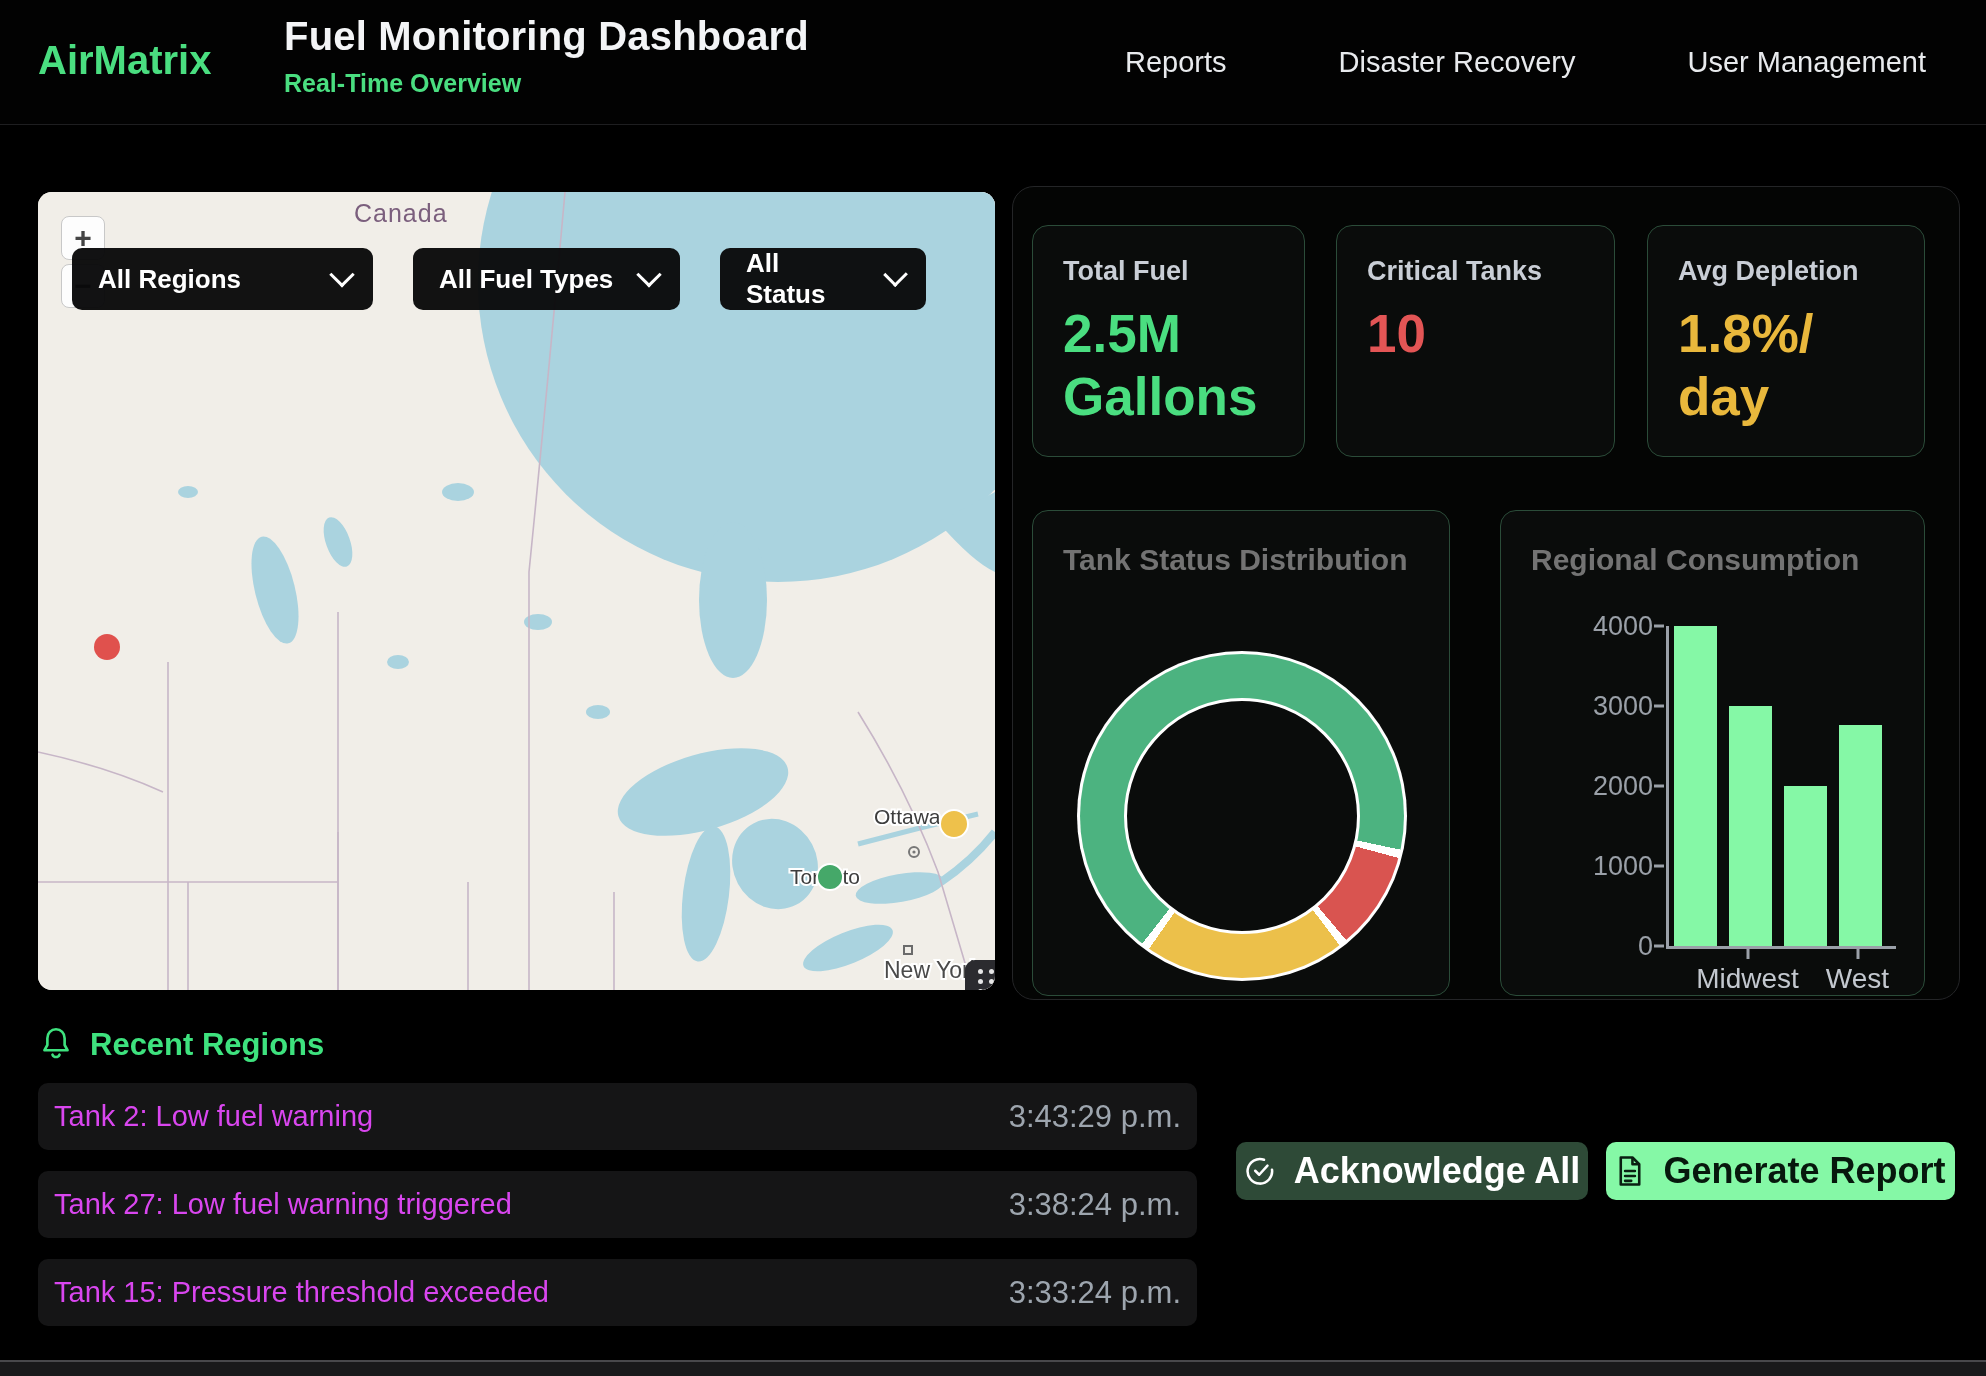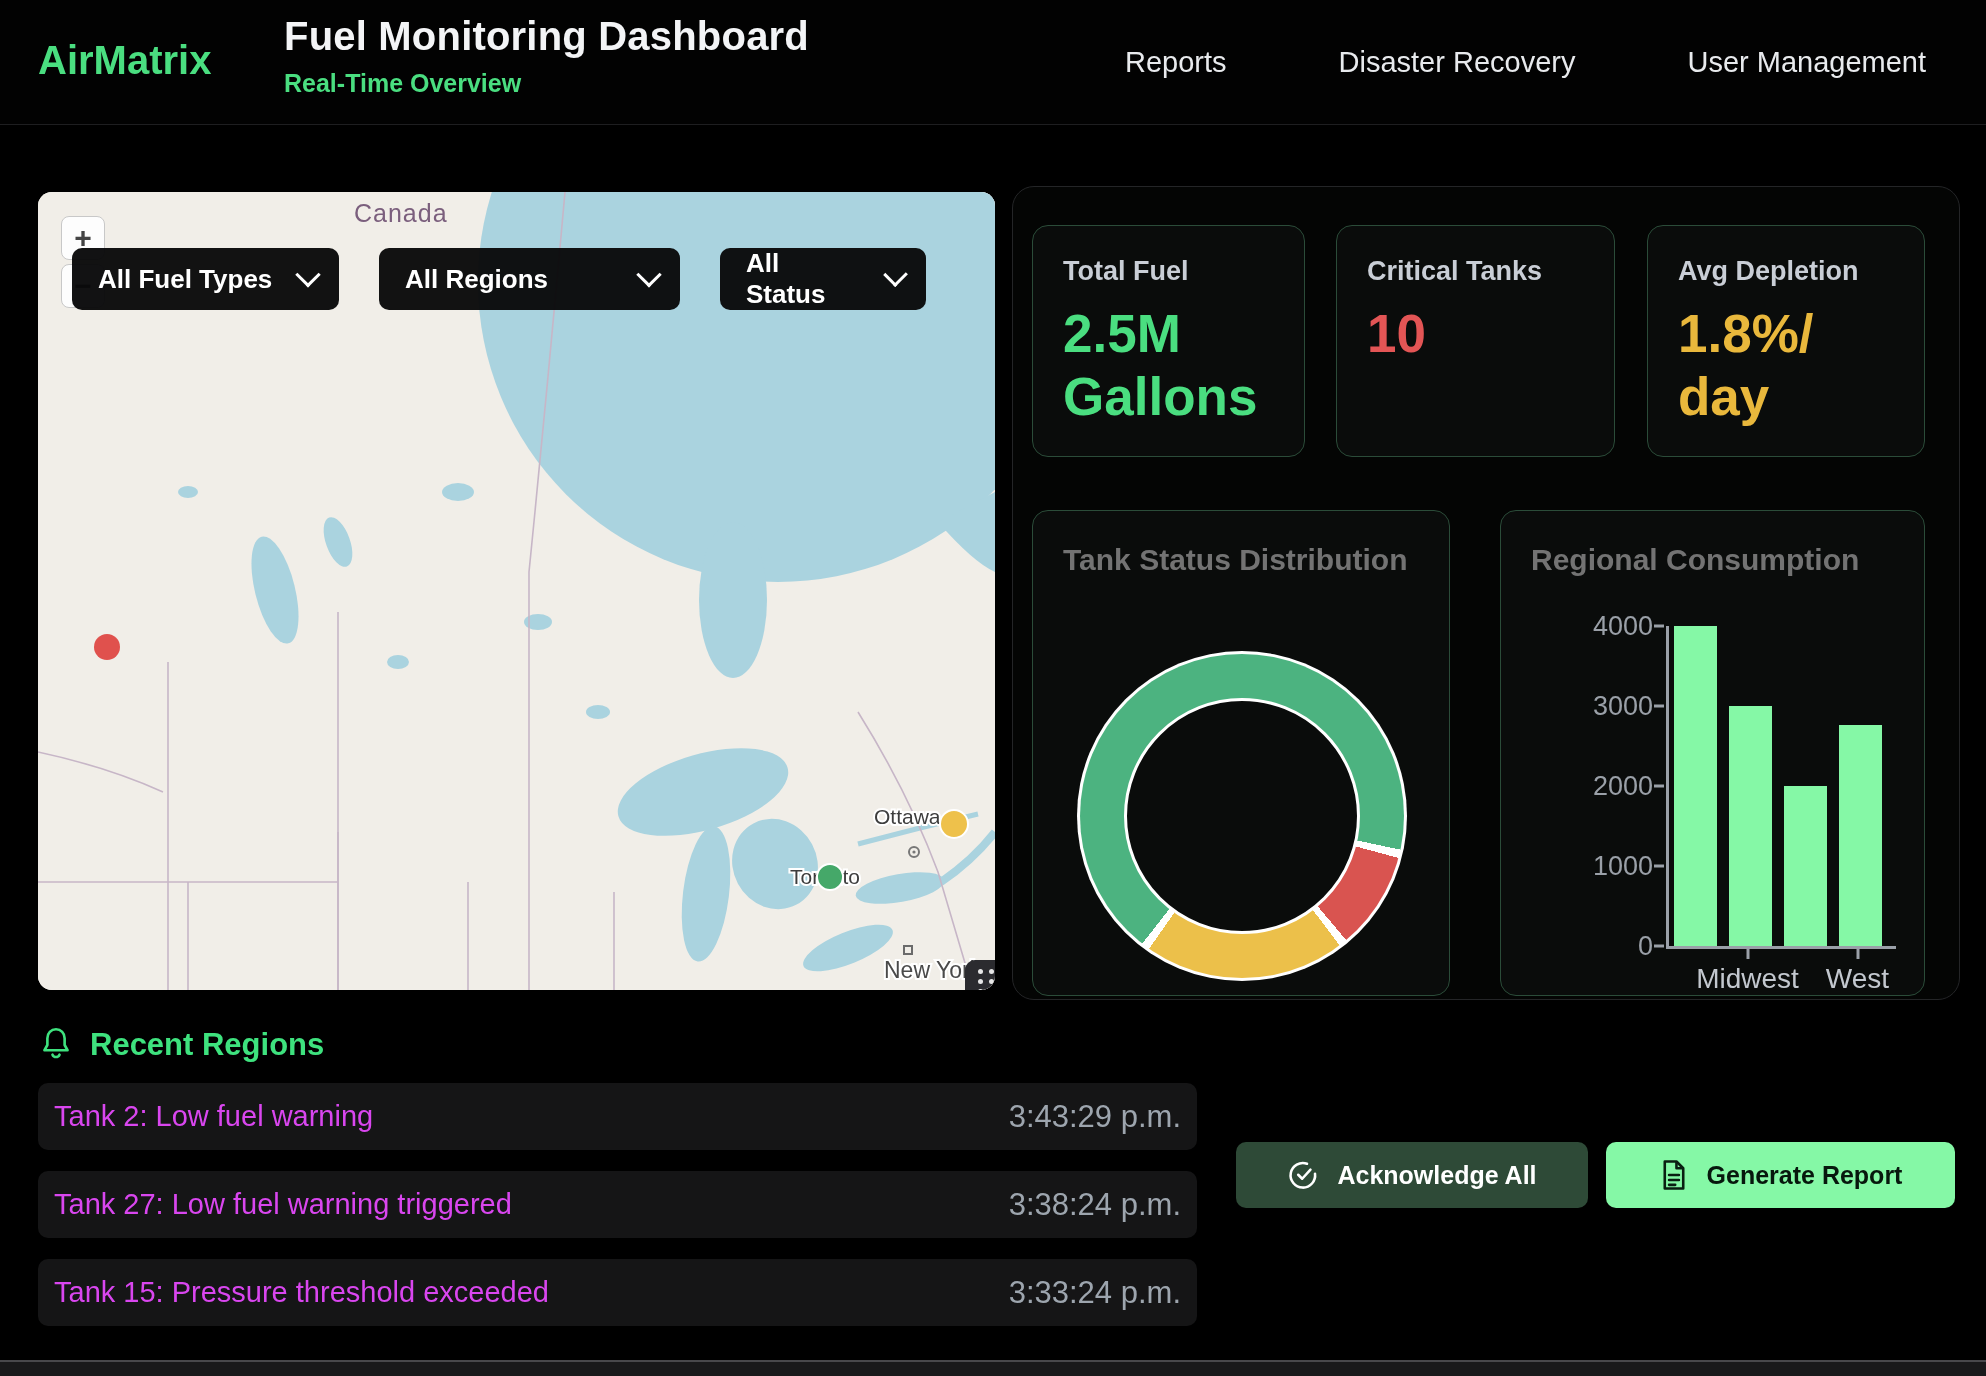--- a/index.html
+++ b/index.html
@@ -68,22 +68,22 @@
   
   .alerts-heading{position:absolute;left:38px;top:1026px;display:flex;align-items:center;gap:16px;}
   .alerts-heading span{font-size:31px;font-weight:bold;color:#3ee27e;}
   .alert-row{position:absolute;left:38px;width:1159px;height:67px;background:#151516;border-radius:10px;
     display:flex;align-items:center;justify-content:space-between;padding:0 16px;box-sizing:border-box;
     cursor:pointer;}
   .alert-text{font-size:29px;font-weight:500;color:#d946ef;}
   .alert-time{font-size:31px;color:#9da5ae;}
 
   
-  .btn{position:absolute;top:1142px;height:66px;border:none;border-radius:10px;display:flex;
-    align-items:center;justify-content:center;gap:18px;font-size:25px;font-weight:bold;
+  .btn{position:absolute;top:1142px;height:58px;border:none;border-radius:10px;display:flex;
+    align-items:center;justify-content:center;gap:18px;font-size:36px;font-weight:bold;
     cursor:pointer;font-family:inherit;}
   #btn-ack{left:1236px;width:352px;background:#2e4a37;color:#fff;}
   #btn-gen{left:1606px;width:349px;background:#85f8a6;color:#07180d;}
 
   
   #footer-strip{position:absolute;left:0;top:1360px;width:1986px;height:16px;background:#19191b;
     border-top:2px solid #48484c;}
 </style>
 </head>
 <body>
@@ -154,26 +154,26 @@
 
       <circle cx="69" cy="455" r="13" fill="#e0514d"></circle>
       <circle cx="916" cy="632" r="14" fill="#eec14b" stroke="#ffffff" stroke-width="2"></circle>
       <circle cx="792" cy="685" r="13" fill="#45a869" stroke="#ffffff" stroke-width="2"></circle>
     </svg>
 
     <div class="map-btn" style="left:23px;top:24px;">+</div>
     <div class="map-btn" style="left:23px;top:72px;z-index:1;">−</div>
 
     <div class="filters">
+      <div class="filter" style="width:301px;">
+        <span>All Regions</span>
+        <span class="chev"></span>
+      </div>
       <div class="filter" style="width:267px;">
         <span>All Fuel Types</span>
-        <span class="chev"></span>
-      </div>
-      <div class="filter" style="width:301px;">
-        <span>All Regions</span>
         <span class="chev"></span>
       </div>
       <div class="filter" style="width:206px;">
         <span>All Status</span>
         <span class="chev"></span>
       </div>
     </div>
 
     <div class="drag-handle">
       <i></i>

